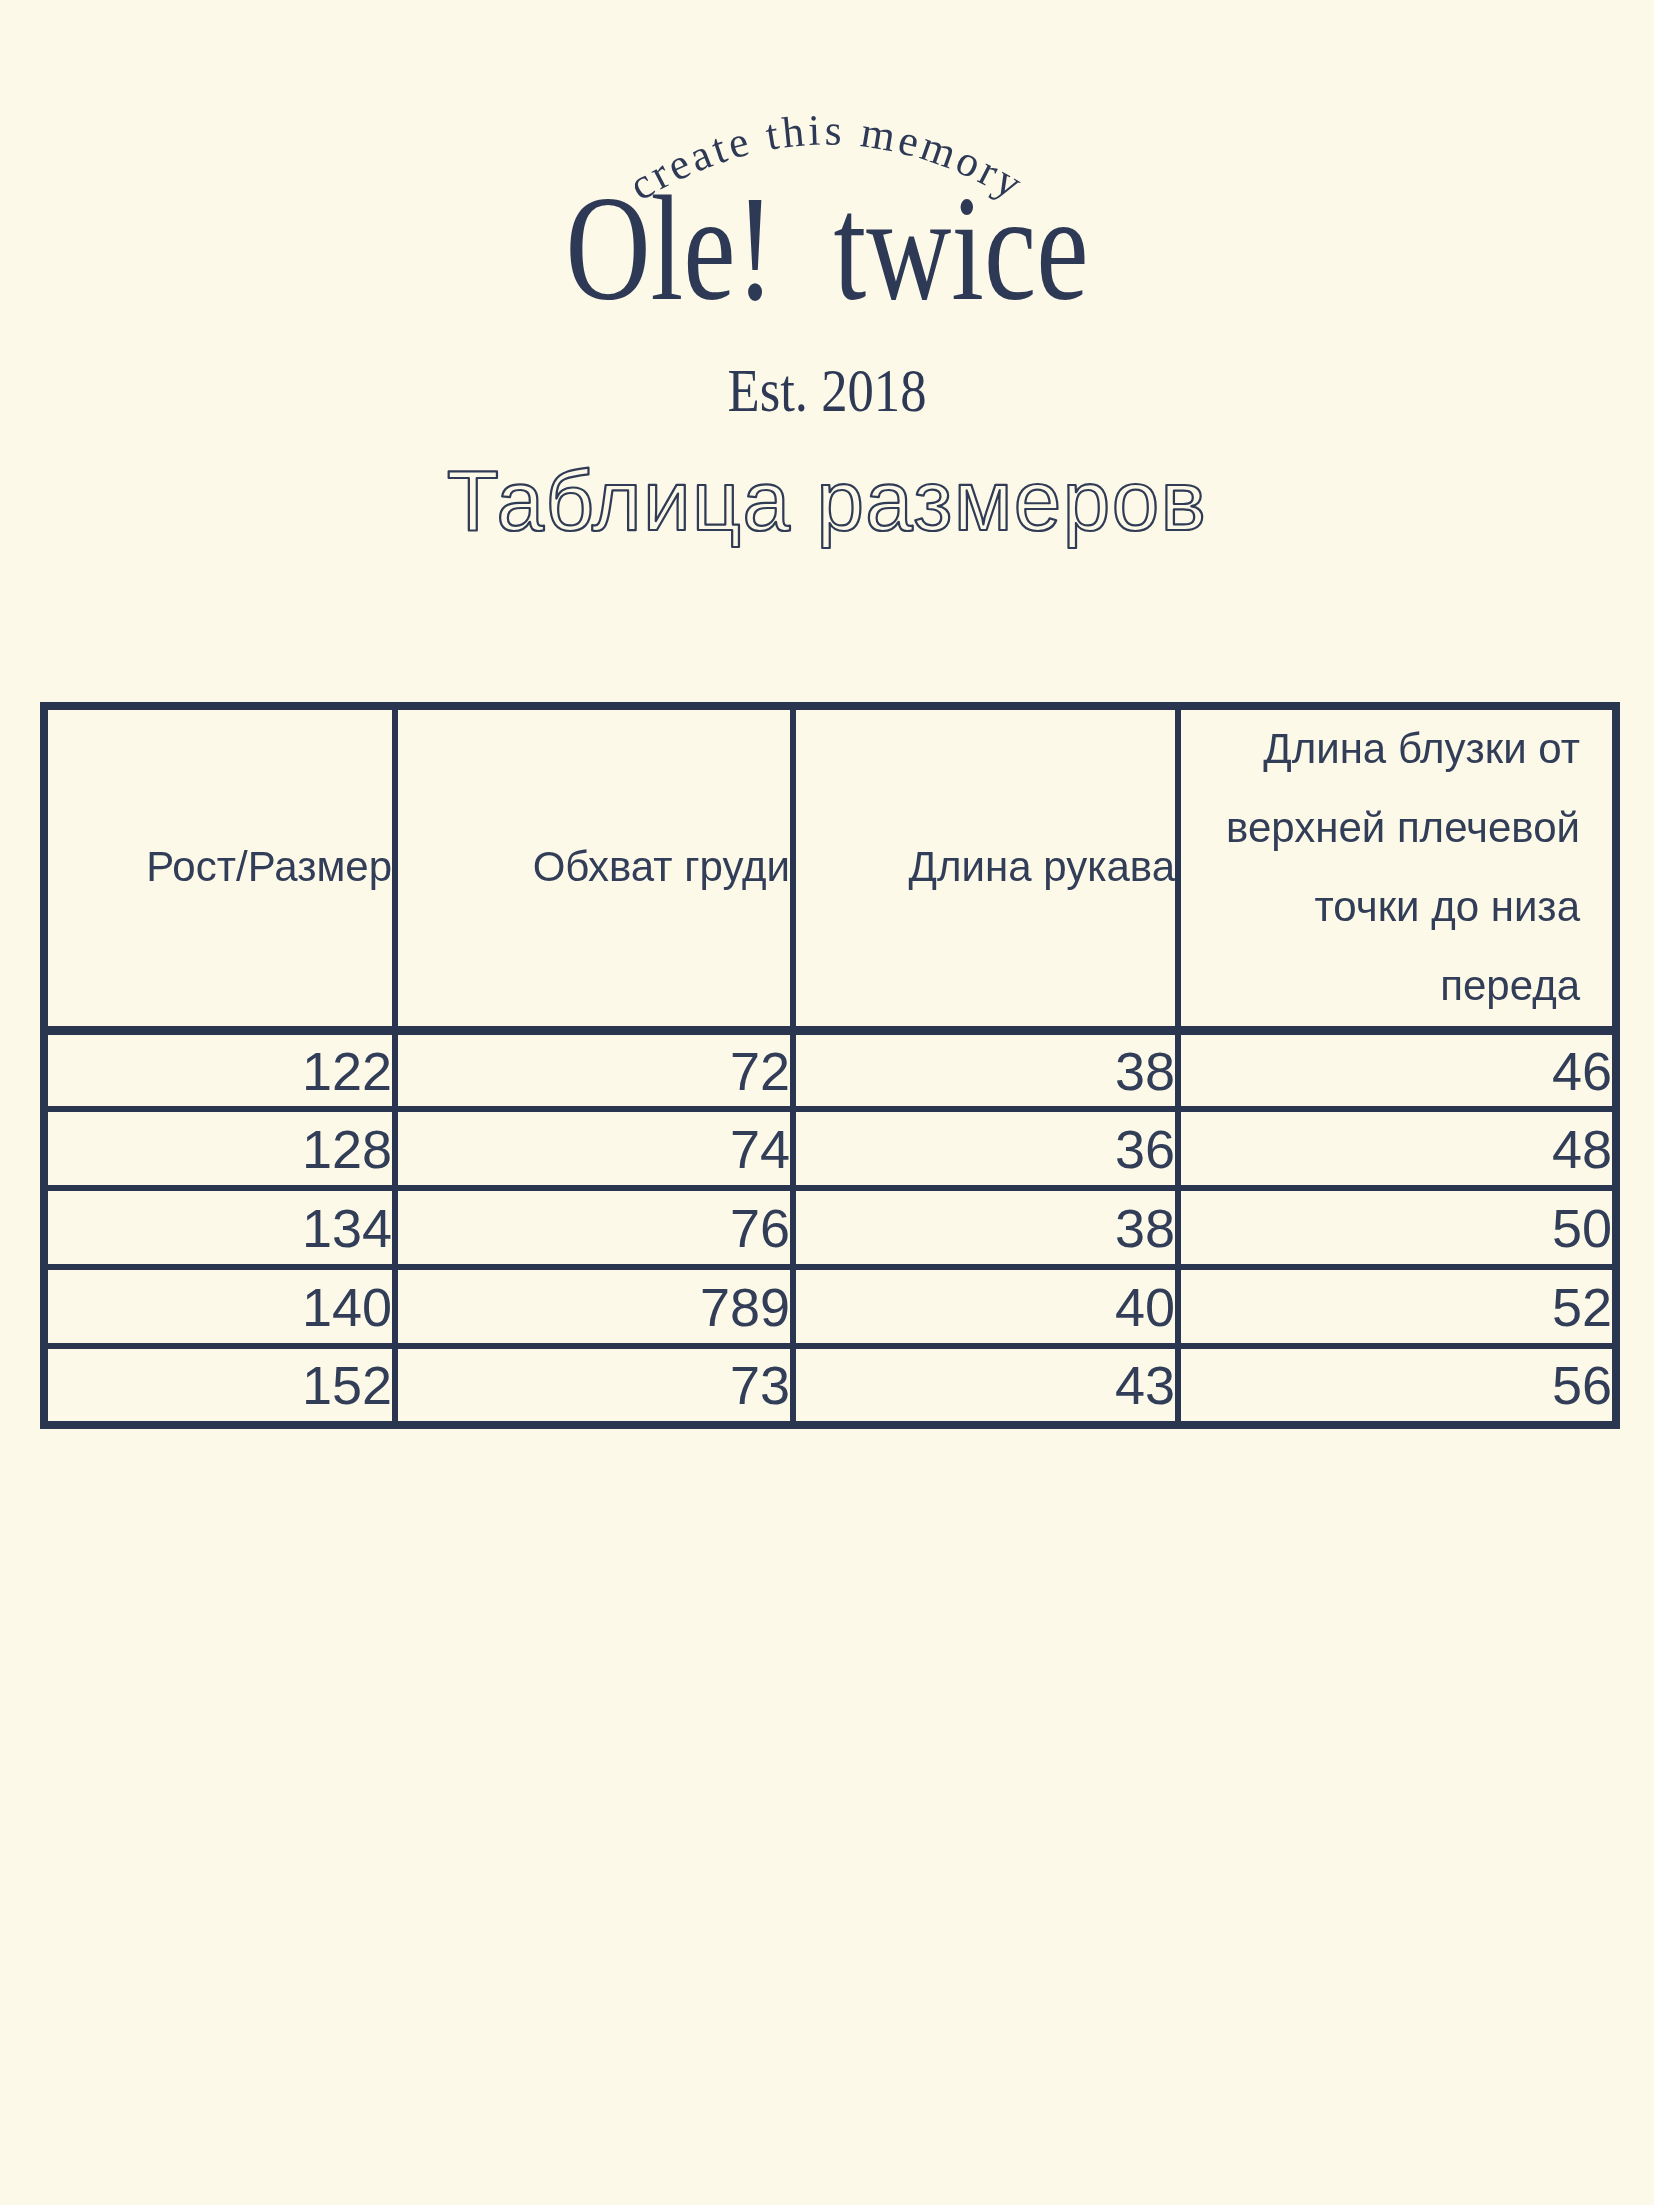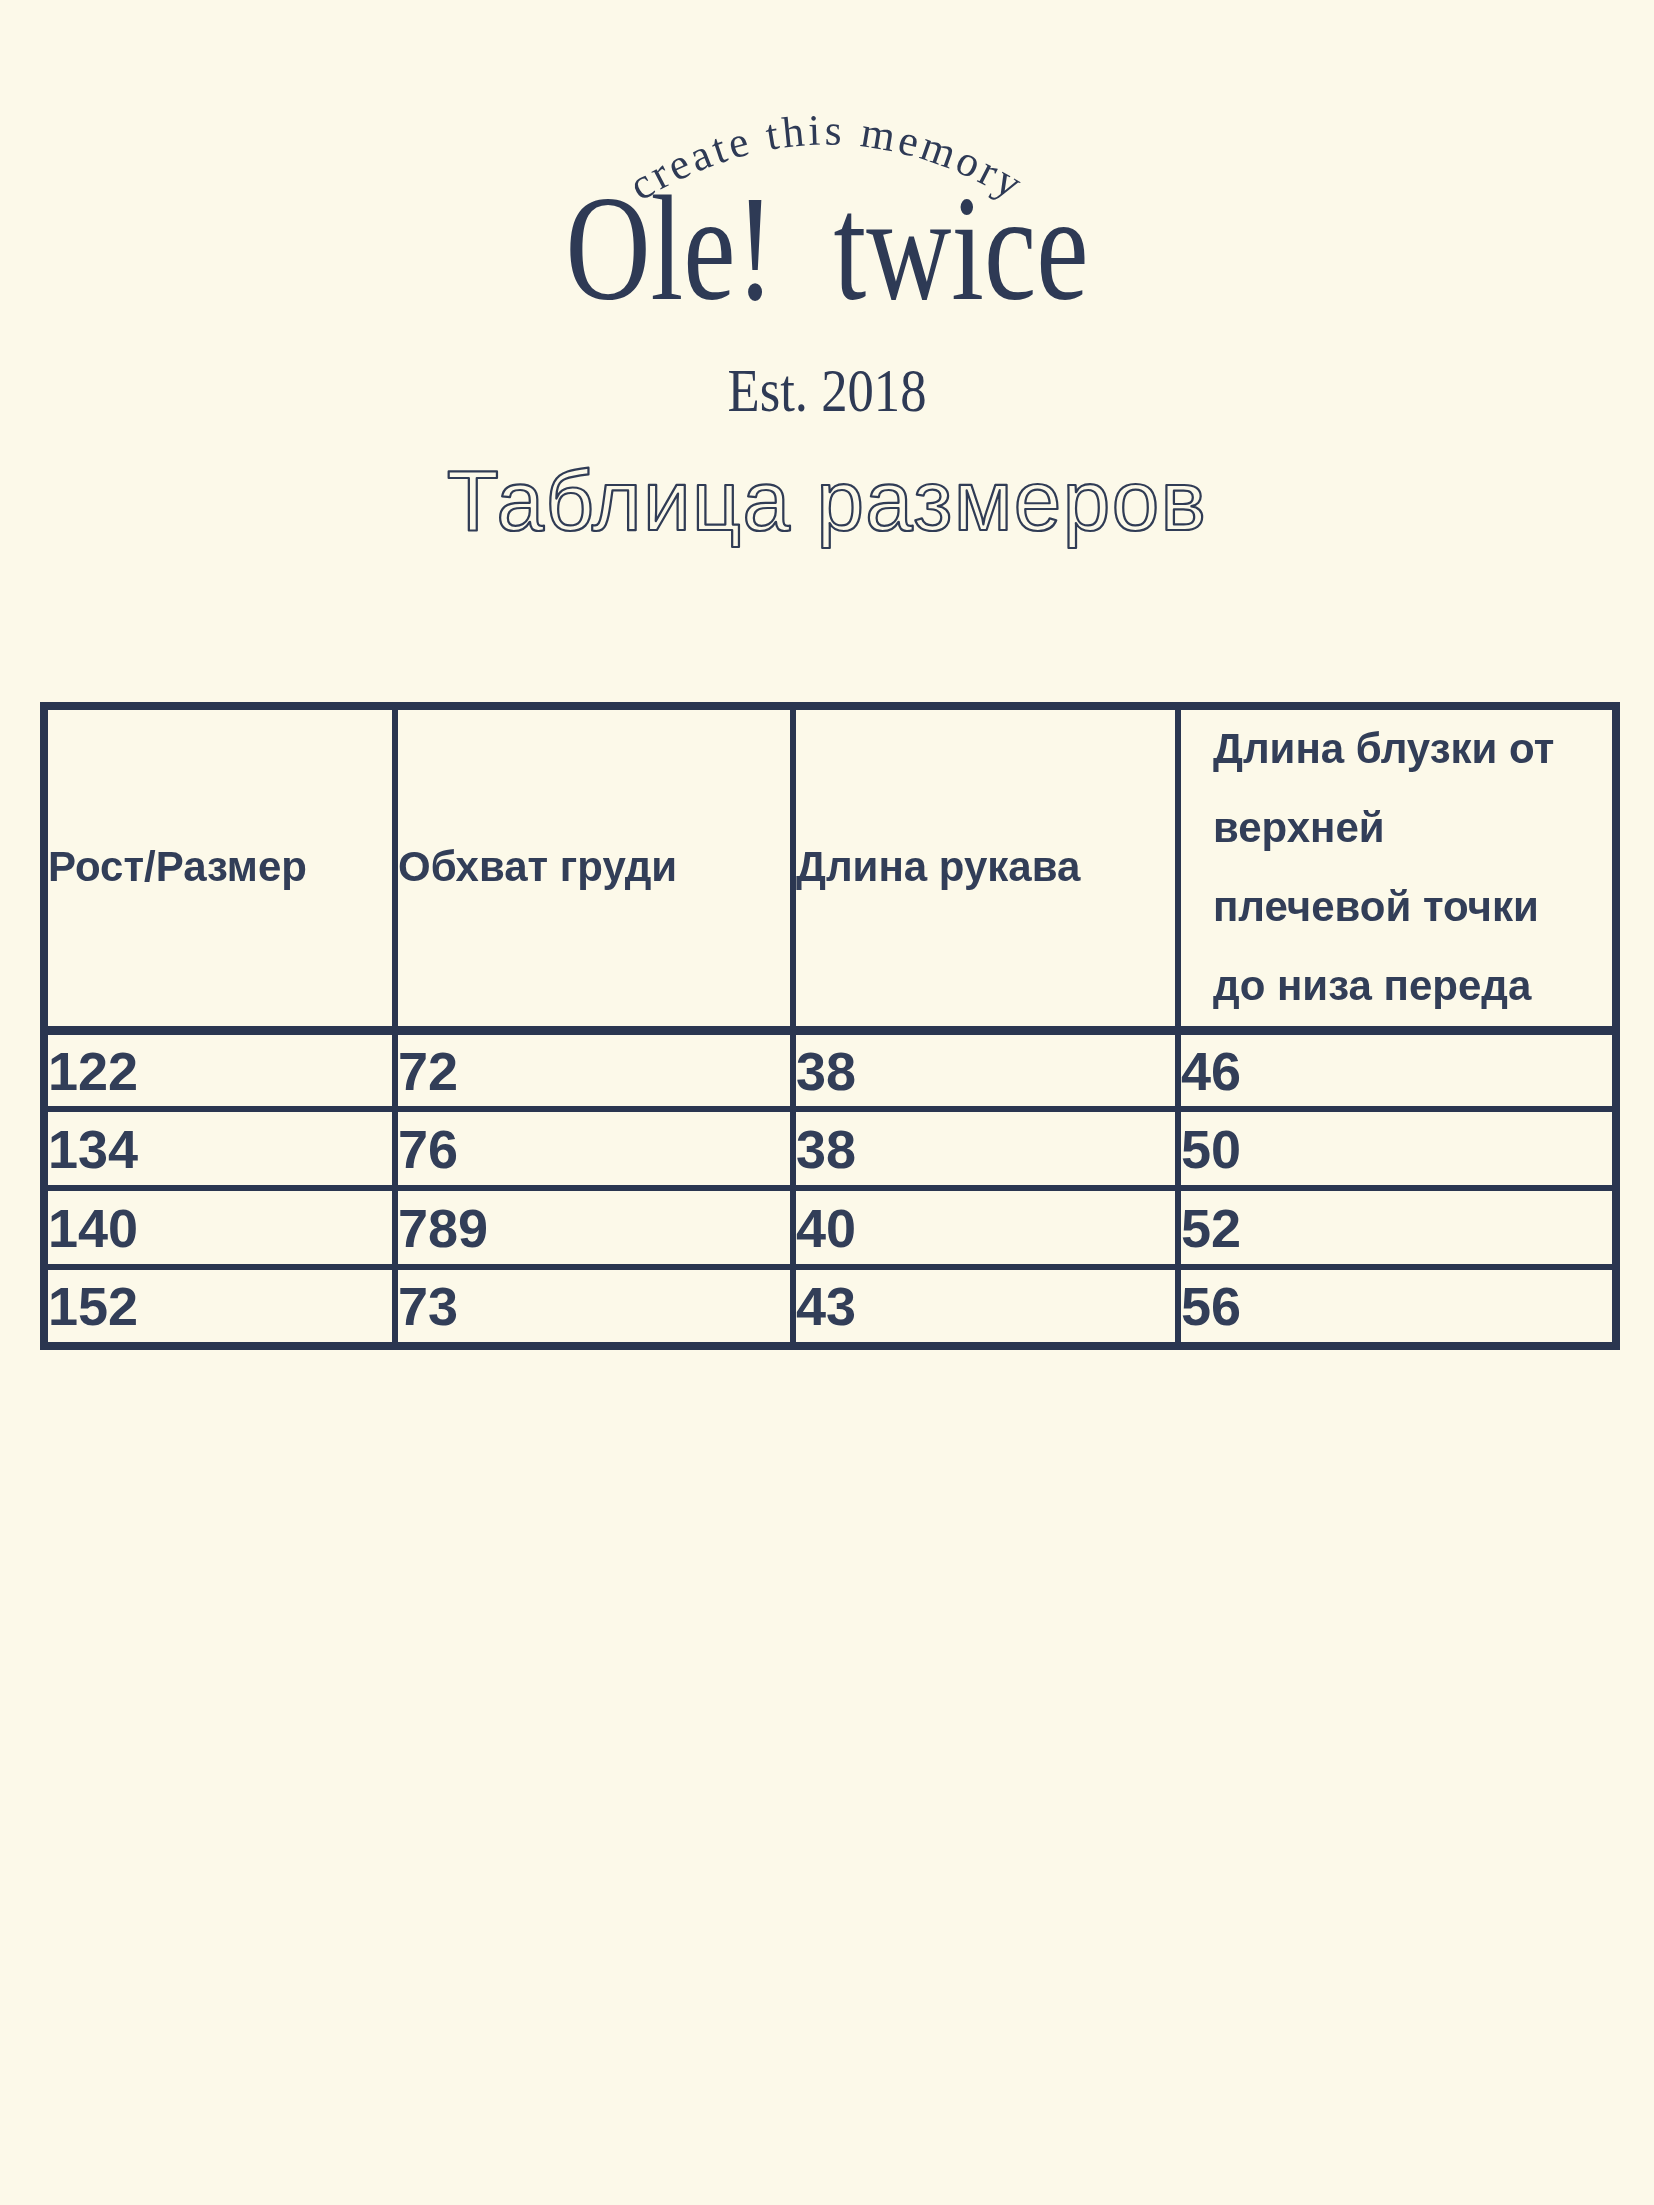--- a/index.html
+++ b/index.html
@@ -86,23 +86,23 @@
     top: 702px;
     width: 1572px;
     border-collapse: collapse;
     table-layout: fixed;
     background: #FCF9E9;
     border: 8.4px solid #2A3650;
     color: #323E58;
   }
   #size-table th, #size-table td {
     border: 6.3px solid #2A3650;
-    text-align: left;
+    text-align: right;
     vertical-align: middle;
-    font-weight: bold;
+    font-weight: normal;
     padding: 0;
   }
   #size-table thead tr { height: 308px; }
   #size-table thead th {
     font-size: 42px;
     line-height: 1.88;
     border-bottom-width: 9px;
   }
   #size-table thead th.col-last { padding: 0 32px; }
   #size-table tbody tr { height: 79px; }
@@ -149,20 +149,26 @@
       </tr>
     </thead>
     <tbody>
       <tr>
         <td>122</td>
         <td>72</td>
         <td>38</td>
         <td>46</td>
       </tr>
       <tr>
+        <td>128</td>
+        <td>74</td>
+        <td>36</td>
+        <td>48</td>
+      </tr>
+      <tr>
         <td>134</td>
         <td>76</td>
         <td>38</td>
         <td>50</td>
       </tr>
       <tr>
         <td>140</td>
         <td>789</td>
         <td>40</td>
         <td>52</td>

